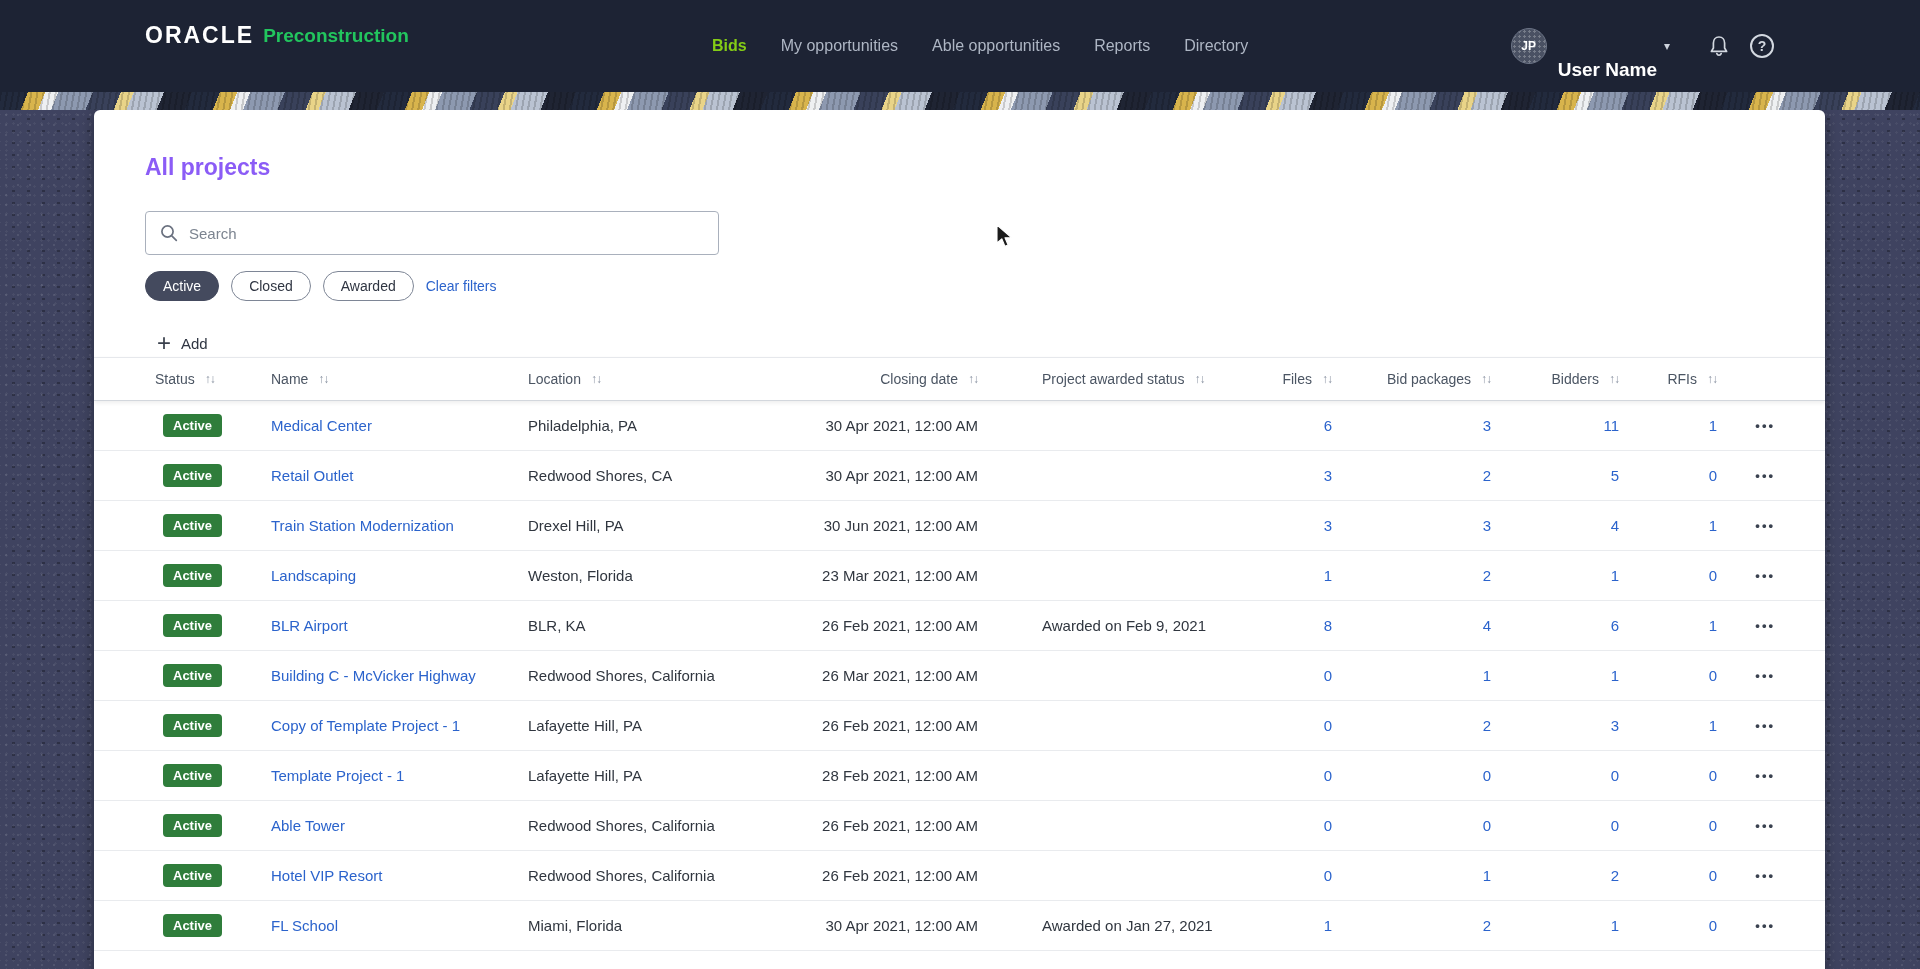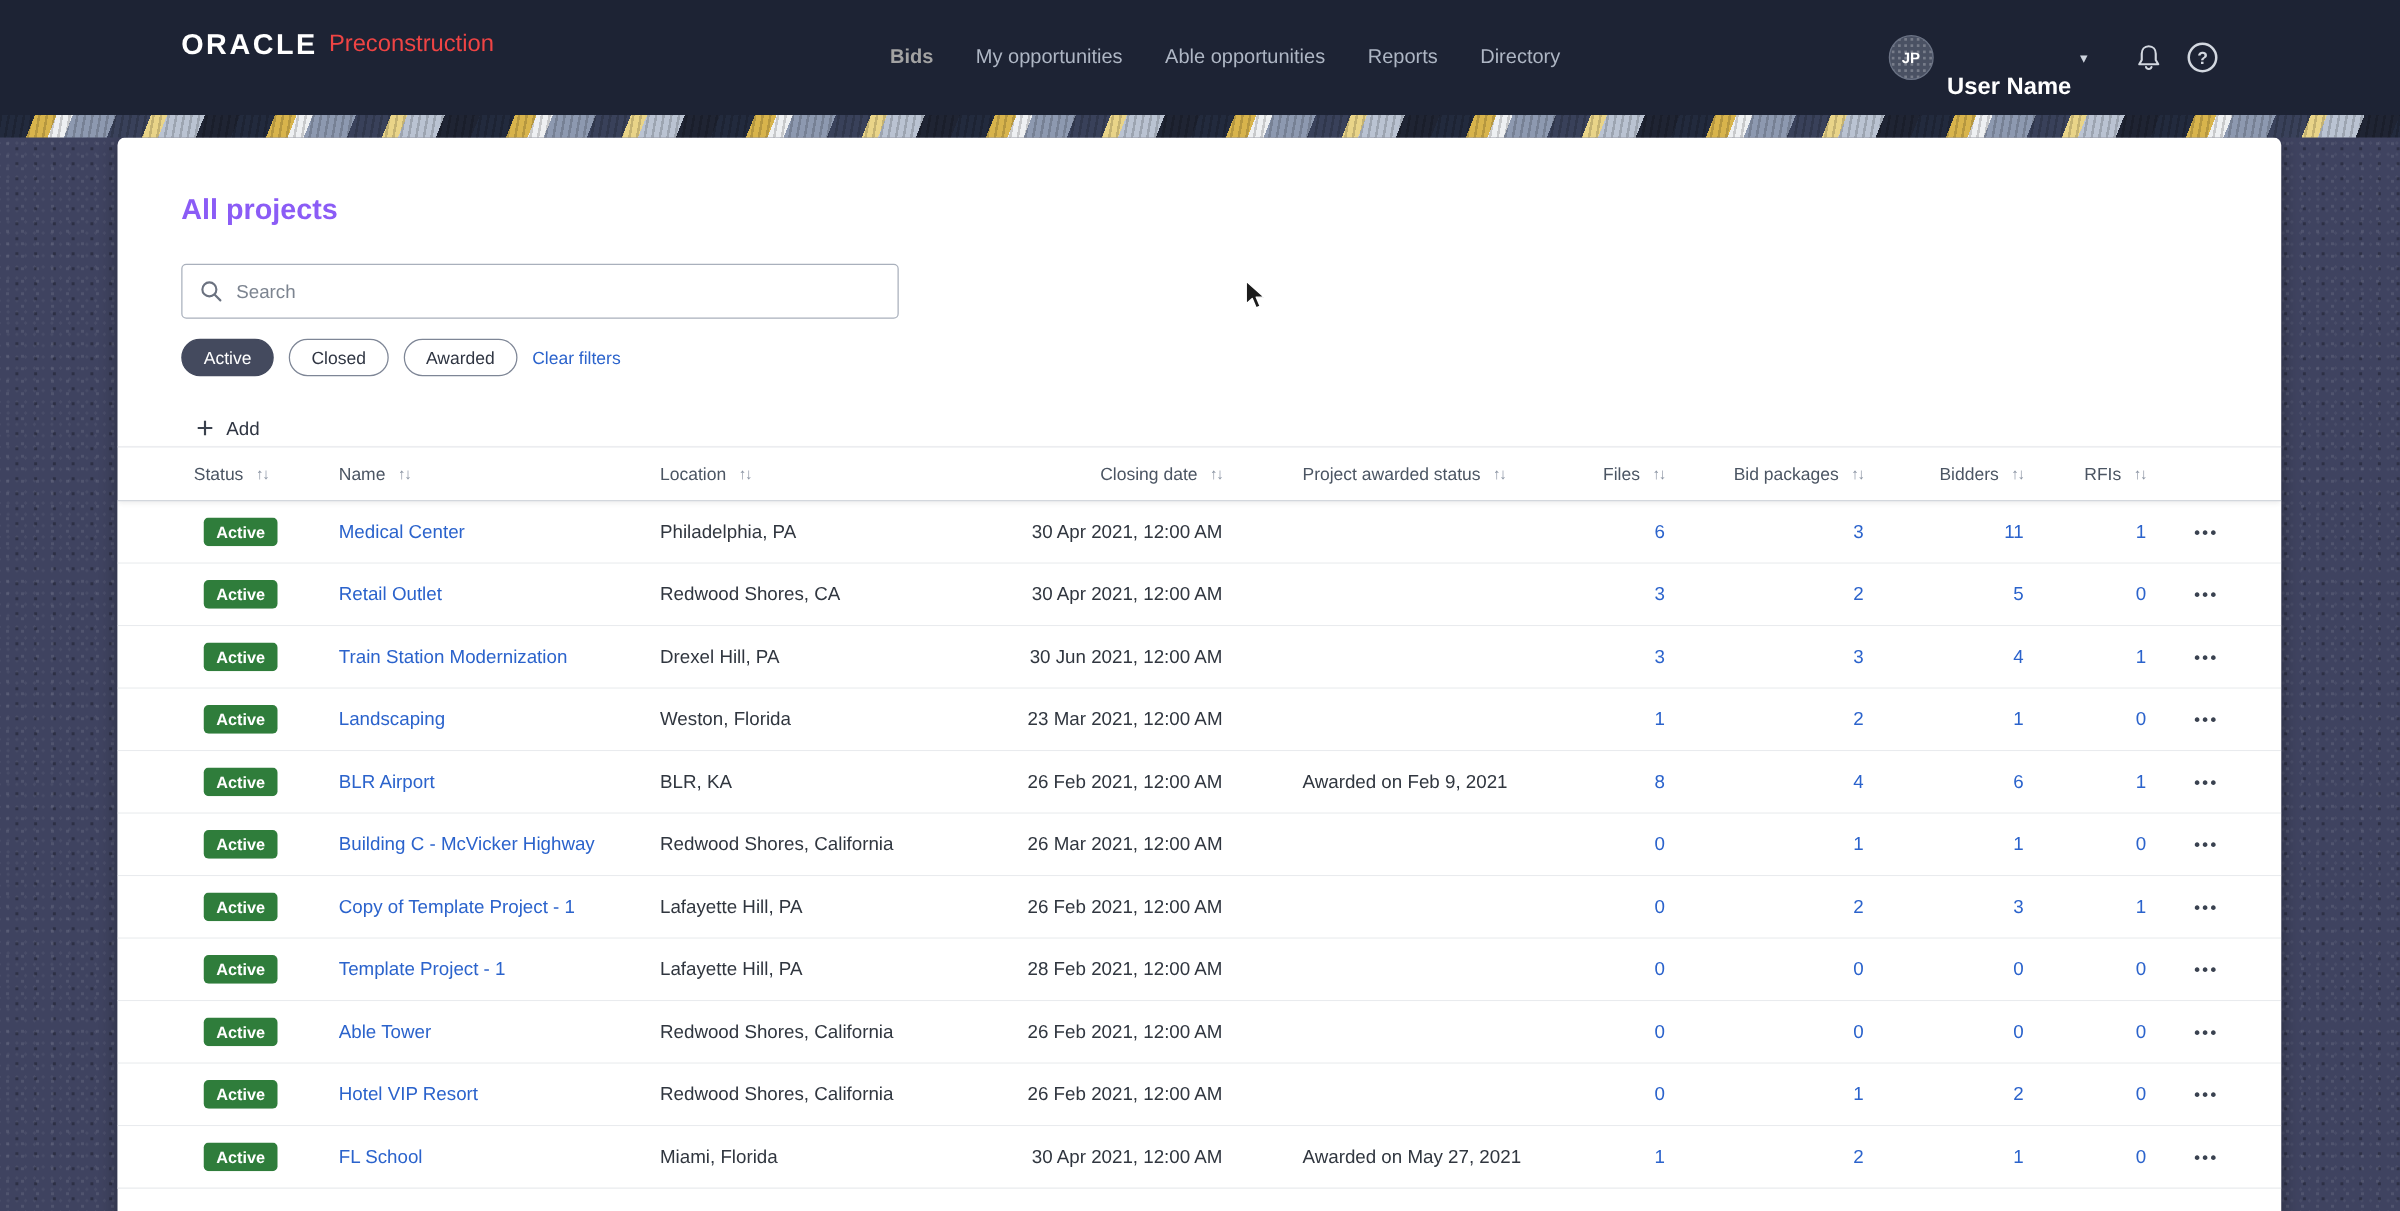--- a/index.html
+++ b/index.html
@@ -13,24 +13,24 @@
       radial-gradient(rgba(0,0,0,.28) 1.3px, transparent 1.4px),
       radial-gradient(rgba(255,255,255,.05) 1px, transparent 1.1px);
     background-size: 12px 10px, 15px 12px, 7px 9px;
     background-position: 0 0, 6px 5px, 3px 2px;
   }
 
   
   .topbar { position:absolute; top:0; left:0; right:0; height:92px; background:var(--header-bg, #1d2334); z-index:4; }
   .brand { position:absolute; left:145px; top:0; height:71px; display:flex; align-items:center; gap:9px; color:#fff; }
   .brand .oracle { font-weight:bold; font-size:23px; letter-spacing:2px; }
-  .brand .product { font-size:19px; font-weight:400; color:#ef4444; }
+  .brand .product { font-size:19px; font-weight:700; color:#22c55e; }
   .topnav { position:absolute; left:712px; top:0; height:92px; display:flex; align-items:center; gap:34px; }
   .nav-item { font-size:16px; color:#aeb6c4; cursor:pointer; text-decoration:none; white-space:nowrap; }
-  .nav-item.active { color:#a3a3a3; font-weight:bold; }
+  .nav-item.active { color:#84cc16; font-weight:bold; }
   .user-cluster { position:absolute; right:146px; top:0; height:92px; display:flex; align-items:center; }
   .avatar { width:36px; height:36px; border-radius:50%; color:#fff; font-size:12px; font-weight:bold;
     display:flex; align-items:center; justify-content:center; cursor:pointer;
     background-color:#4a5163;
     background-image: radial-gradient(rgba(255,255,255,.25) 1px, transparent 1.2px);
     background-size:5px 5px; border:1px solid #6b7385; }
   .user-name { margin-left:11px; color:#fff; font-size:19px; font-weight:bold; cursor:pointer;margin-top:48px; }
   .chev { margin-left:7px; color:#cdd3dd; font-size:12px; cursor:pointer; }
   .icon-btn { background:none; border:none; cursor:pointer; color:#d3d8e0; display:flex; align-items:center; justify-content:center; }
   .bell-btn { margin-left:38px; }
@@ -460,21 +460,21 @@
 
         <div class="t-row">
           <div class="cell">
             <span class="badge">Active</span>
           </div>
           <div class="cell">
             <a class="link">FL School</a>
           </div>
           <div class="cell">Miami, Florida</div>
           <div class="cell right">30 Apr 2021, 12:00 AM</div>
-          <div class="cell pad-l">Awarded on May 27, 2021</div>
+          <div class="cell pad-l">Awarded on Jan 27, 2021</div>
           <div class="cell right">
             <a class="link">1</a>
           </div>
           <div class="cell right">
             <a class="link">2</a>
           </div>
           <div class="cell right">
             <a class="link">1</a>
           </div>
           <div class="cell right">

